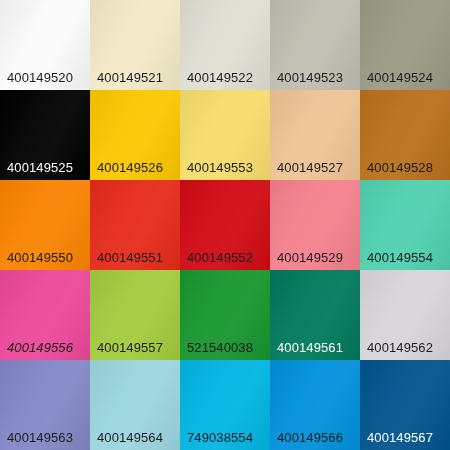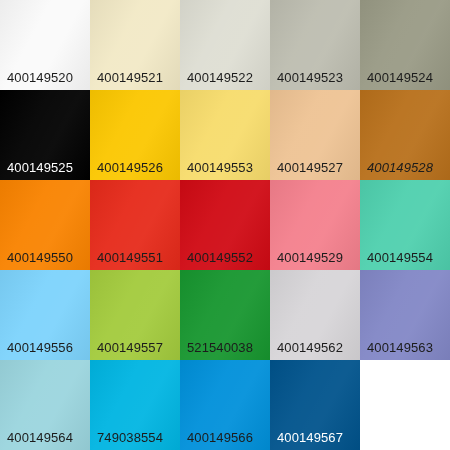--- a/index.html
+++ b/index.html
@@ -78,46 +78,49 @@
     </div>
     <div class="swatch" style="background-color: rgb(251, 199, 0);">
       <span class="swatch-label dark-text">400149526</span>
     </div>
     <div class="swatch" style="background-color: rgb(247, 220, 108);">
       <span class="swatch-label dark-text">400149553</span>
     </div>
     <div class="swatch" style="background-color: rgb(238, 195, 148);">
       <span class="swatch-label dark-text">400149527</span>
     </div>
-    <div class="swatch" style="background-color: rgb(184, 112, 27); font-style: italic;">
+    <div class="swatch" style="background-color: rgb(184, 112, 27);">
       <span class="swatch-label dark-text">400149528</span>
     </div>
     <div class="swatch" style="background-color: rgb(249, 131, 0);">
       <span class="swatch-label dark-text">400149550</span>
     </div>
     <div class="swatch" style="background-color: rgb(230, 42, 26);">
       <span class="swatch-label dark-text">400149551</span>
     </div>
     <div class="swatch" style="background-color: rgb(208, 10, 20);">
       <span class="swatch-label dark-text">400149552</span>
     </div>
     <div class="swatch" style="background-color: rgb(244, 128, 141);">
       <span class="swatch-label dark-text">400149529</span>
     </div>
     <div class="swatch" style="background-color: rgb(79, 208, 174);">
       <span class="swatch-label dark-text">400149554</span>
     </div>
-    <div class="swatch" style="background-color: #7dd3fc;">
+    <div class="swatch" style="background-color: #ec4899; font-style: italic;">
       <span class="swatch-label dark-text">400149556</span>
     </div>
     <div class="swatch" style="background-color: rgb(163, 203, 61);">
       <span class="swatch-label dark-text">400149557</span>
     </div>
     <div class="swatch" style="background-color: rgb(23, 150, 47);">
       <span class="swatch-label dark-text">521540038</span>
+    </div>
+    <div class="swatch" style="background-color: rgb(0, 121, 91);">
+      <span class="swatch-label light-text">400149561</span>
     </div>
     <div class="swatch" style="background-color: rgb(215, 213, 216); padding-left: 28px;">
       <span class="swatch-label dark-text">400149562</span>
     </div>
     <div class="swatch" style="background-color: rgb(130, 135, 198);">
       <span class="swatch-label dark-text">400149563</span>
     </div>
     <div class="swatch" style="background-color: rgb(155, 213, 222);">
       <span class="swatch-label dark-text">400149564</span>
     </div>

